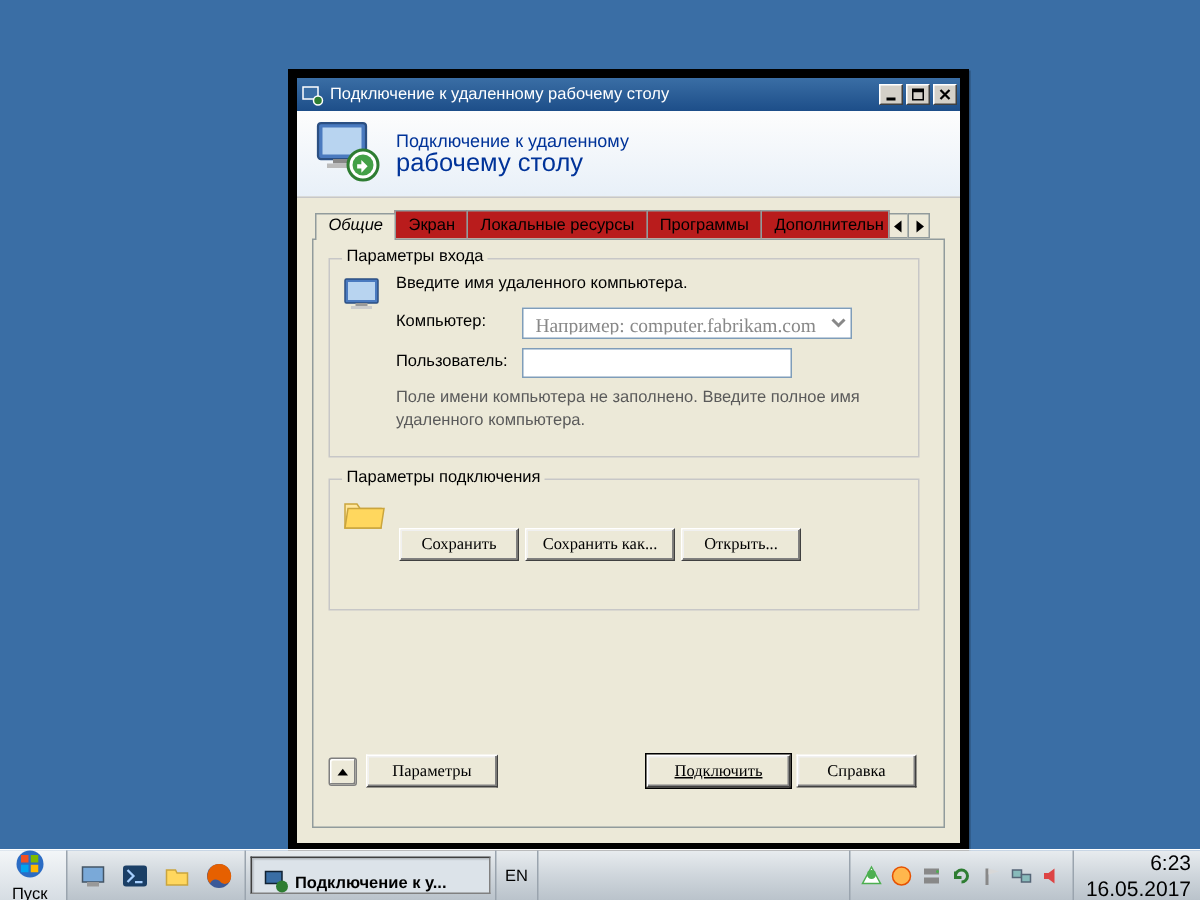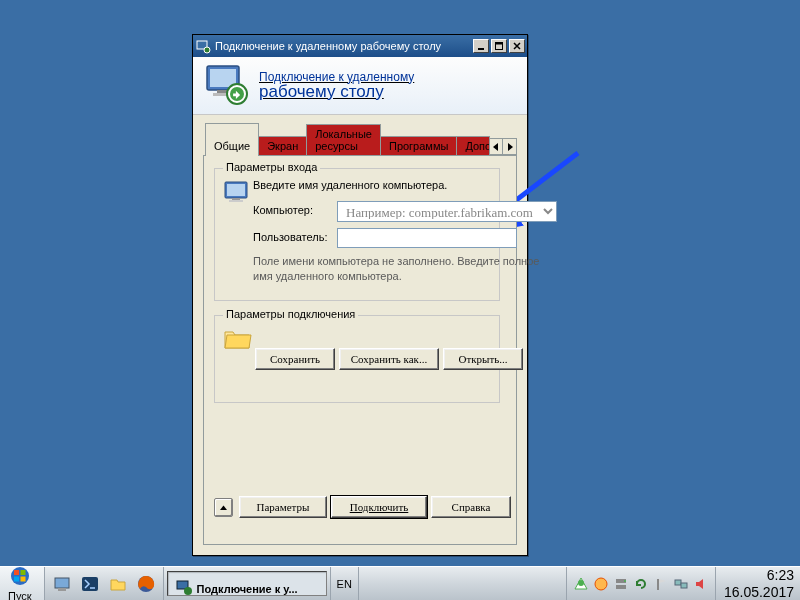--- a/index.html
+++ b/index.html
@@ -1,37 +1,37 @@
 <!DOCTYPE html>
 <html><head>
 <meta charset="utf-8">
 <style>
   * { box-sizing: border-box; }
   html, body { margin:0; padding:0; width:800px; height:600px; font-family: Tahoma, sans-serif; font-size:11px; overflow:hidden; }
   body { background:#3a6ea5; }
 
   
-  .window { position:absolute; left:192px; top:34px; width:336px; height:522px;
-    background:#ece9d8; border:1px solid #000000; box-shadow:1px 1px 0 rgba(0,0,0,.3); }
+  .window { position:absolute; left:192px; top:46px; width:454px; height:522px;
+    background:#ece9d8; border:6px solid #000000; box-shadow:1px 1px 0 rgba(0,0,0,.3); }
   .titlebar { height:22px; background:linear-gradient(#3a6ea5,#1d4e89); display:flex; align-items:center; color:#fff; font-size:11px; padding:0 2px; }
   .titlebar .icon { width:16px; height:16px; margin-right:4px; display:flex; align-items:center; justify-content:center; }
   .title-text { flex:1; white-space:nowrap; overflow:hidden; text-overflow:ellipsis; }
   .win-btn { width:16px; height:14px; margin-left:2px; background:#d4d0c8; border:1px solid #fff; border-right-color:#404040; border-bottom-color:#404040; display:flex; align-items:center; justify-content:center; font-size:9px; line-height:1; font-family:Arial; }
   .win-btn svg { display:block; }
 
-  .header { height:58px; background:linear-gradient(#fdfdfd,#e8f0f8); display:flex; align-items:center; padding:4px 10px; border-bottom:1px solid #c7c7c7;text-decoration:underline; }
+  .header { height:58px; background:linear-gradient(#fdfdfd,#e8f0f8); display:flex; align-items:center; padding:4px 10px; border-bottom:1px solid #c7c7c7; }
   .header-title1 { color:#003399; font-size:12px; }
   .header-title2 { color:#003399; font-size:17px; font-weight:normal; margin-top:-2px; }
 
   .body { padding:8px 10px 10px 10px; background:#ece9d8; height:calc(100% - 22px - 58px); display:flex; flex-direction:column; }
 
   
   .tabs { display:flex; align-items:flex-end; margin-left:2px; }
   .tab { background:#b91c1c; border:1px solid #919b9c; border-bottom:none; padding:3px 8px 3px 8px; margin-right:-1px; font-size:11px; position:relative; z-index:1; }
-  .tab.active { background:#ece9d8; z-index:3; padding-top:16px; padding-bottom:4px; margin-bottom:-1px; }
+  .tab.active { background:#ece9d8; z-index:3; padding-top:1px; padding-bottom:4px; margin-bottom:-1px;font-style:italic; }
   .tab-scroll { display:flex; align-items:center; }
   .tab-scroll-btn { width:15px; height:17px; border:1px solid #919b9c; background:#ece9d8; display:flex; align-items:center; justify-content:center; margin-left:-1px; }
   .tab-panel { border:1px solid #919b9c; background:#ece9d8; flex:1; padding:10px 16px 10px 10px; position:relative; z-index:2; display:flex; flex-direction:column; }
 
   .groupbox { border:1px solid #c7c7c7; margin:2px 0 8px 0; padding:10px 8px 10px 8px; position:relative; }
   .groupbox-title { position:absolute; top:-8px; left:8px; background:#ece9d8; padding:0 3px; color:#000; }
   .row { display:flex; align-items:flex-start; margin-bottom:6px; }
   .label { width:84px; padding-top:3px; }
   .input { border:1px solid #7f9db9; background:#fff; height:20px; padding:2px 4px; font-family:Tahoma; font-size:13px; }
   select.input { height:21px; width:220px; color:#888; }

